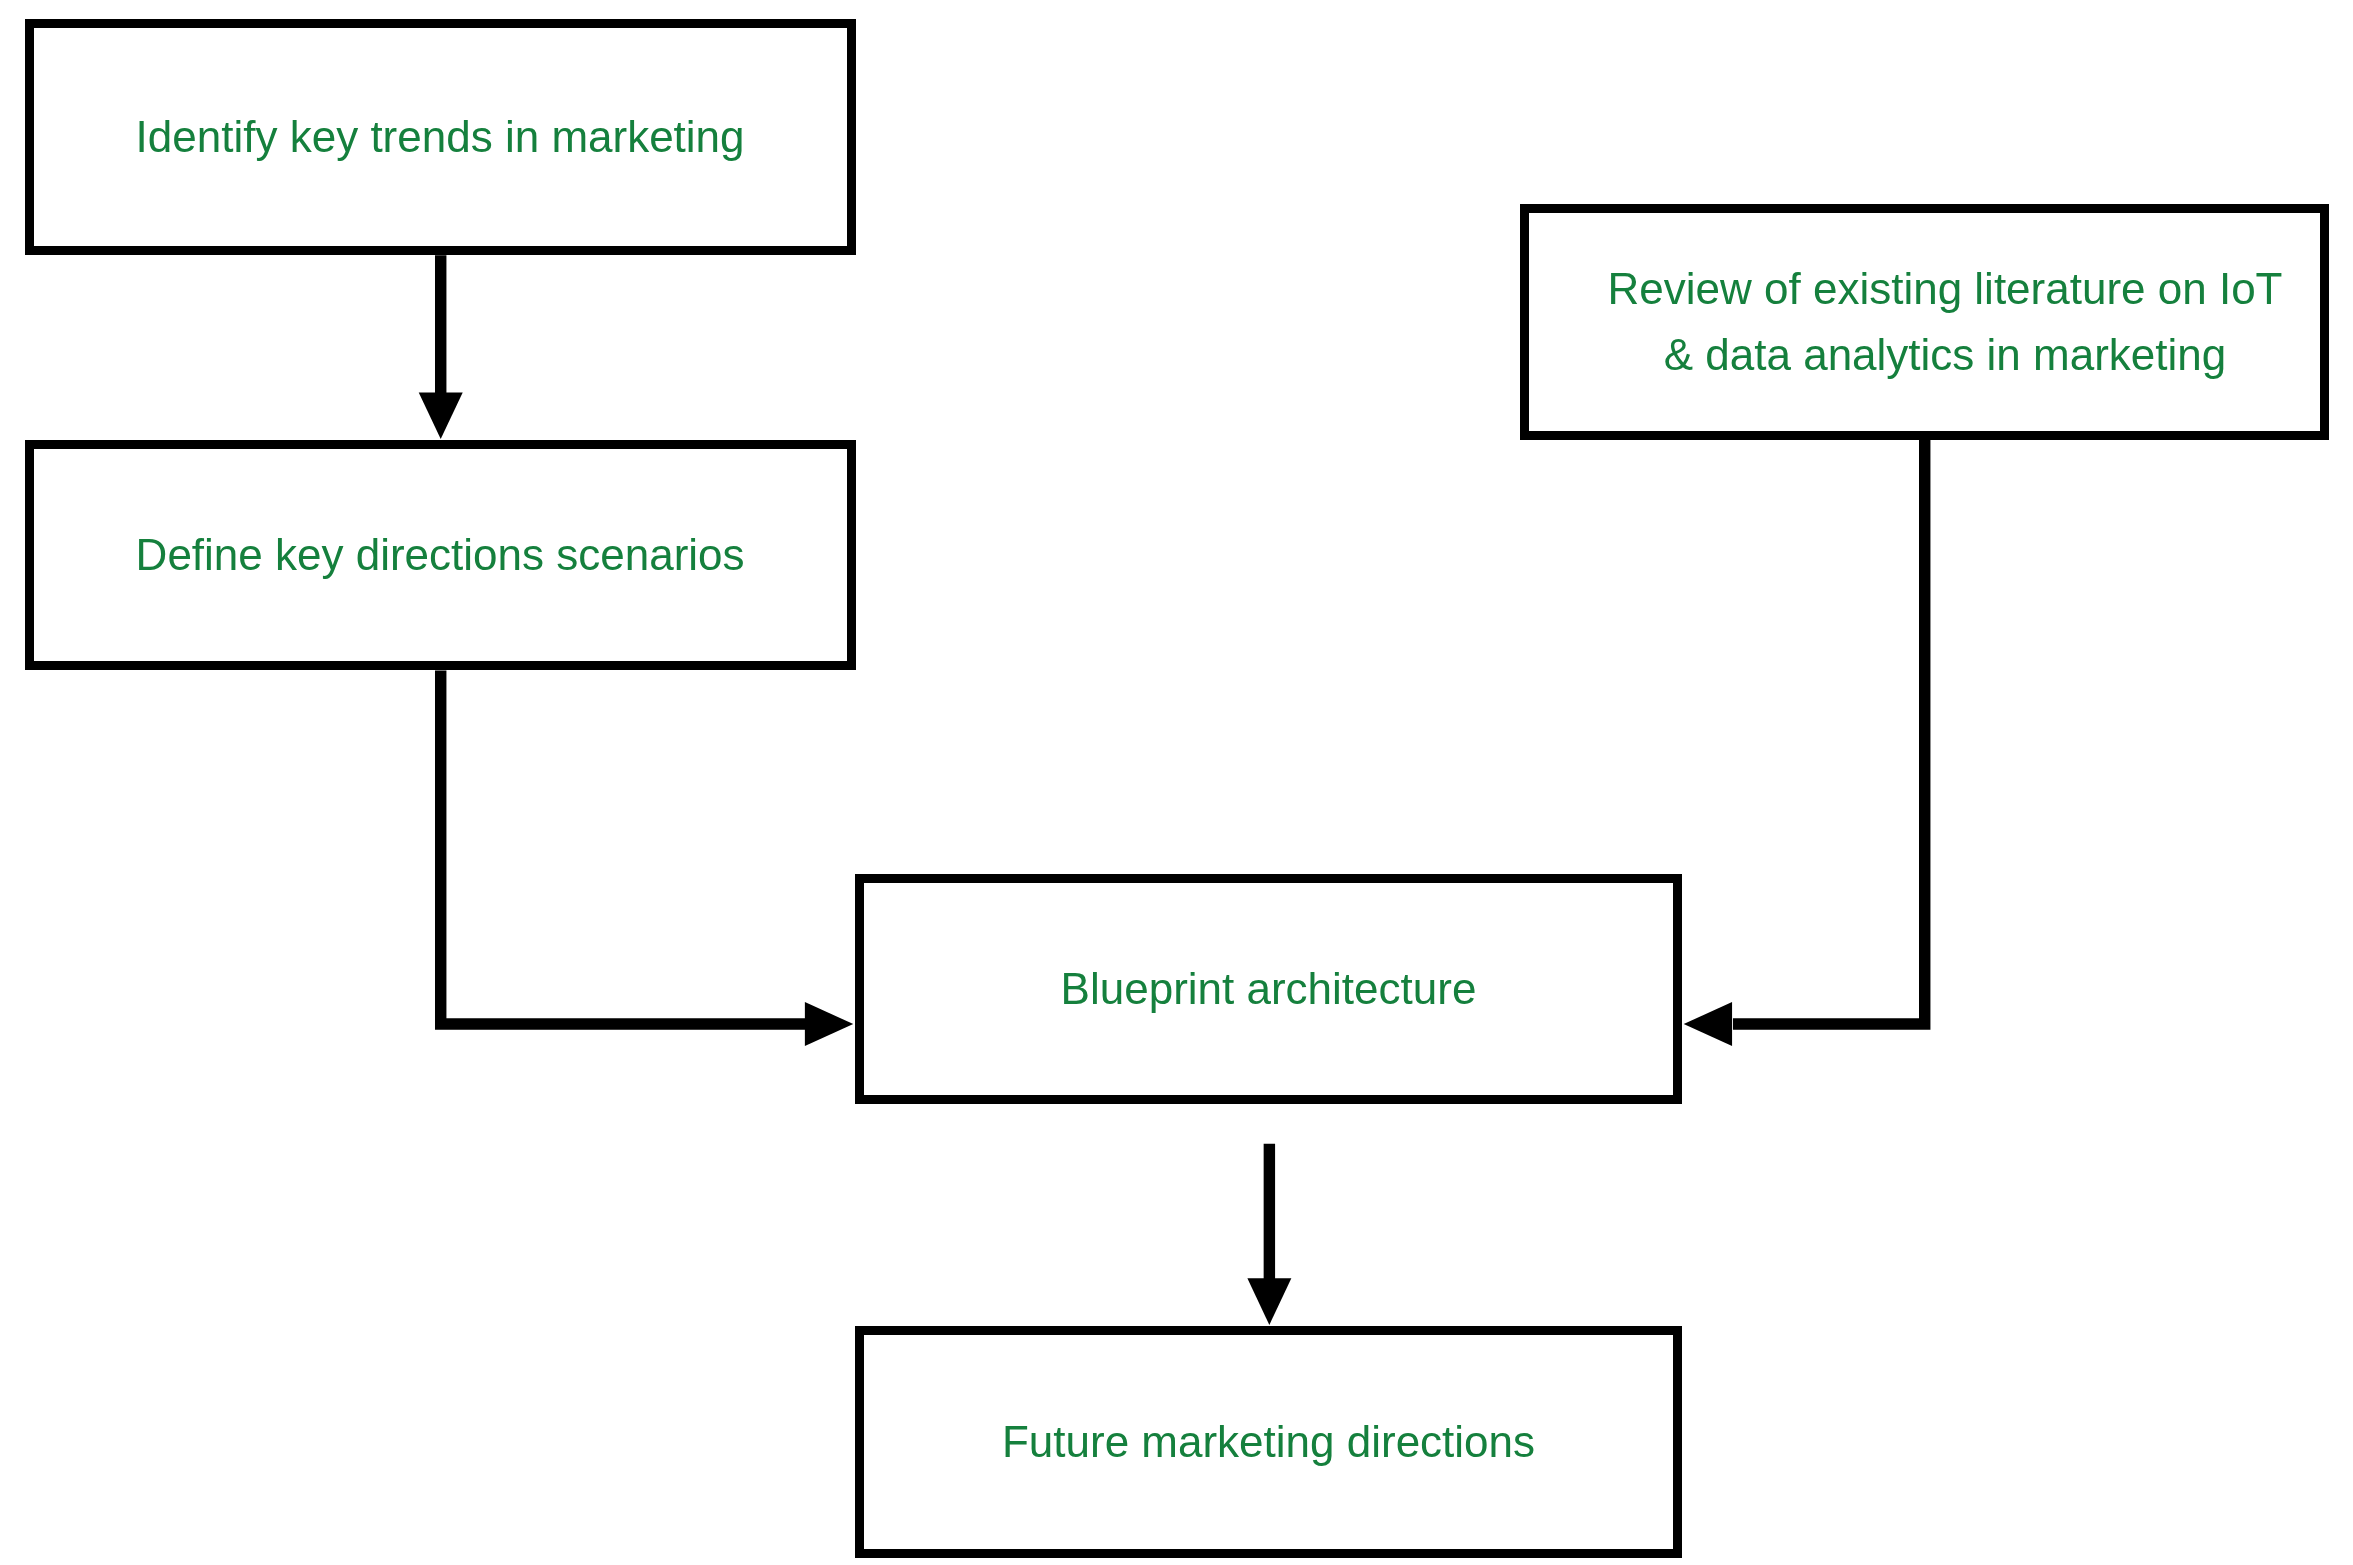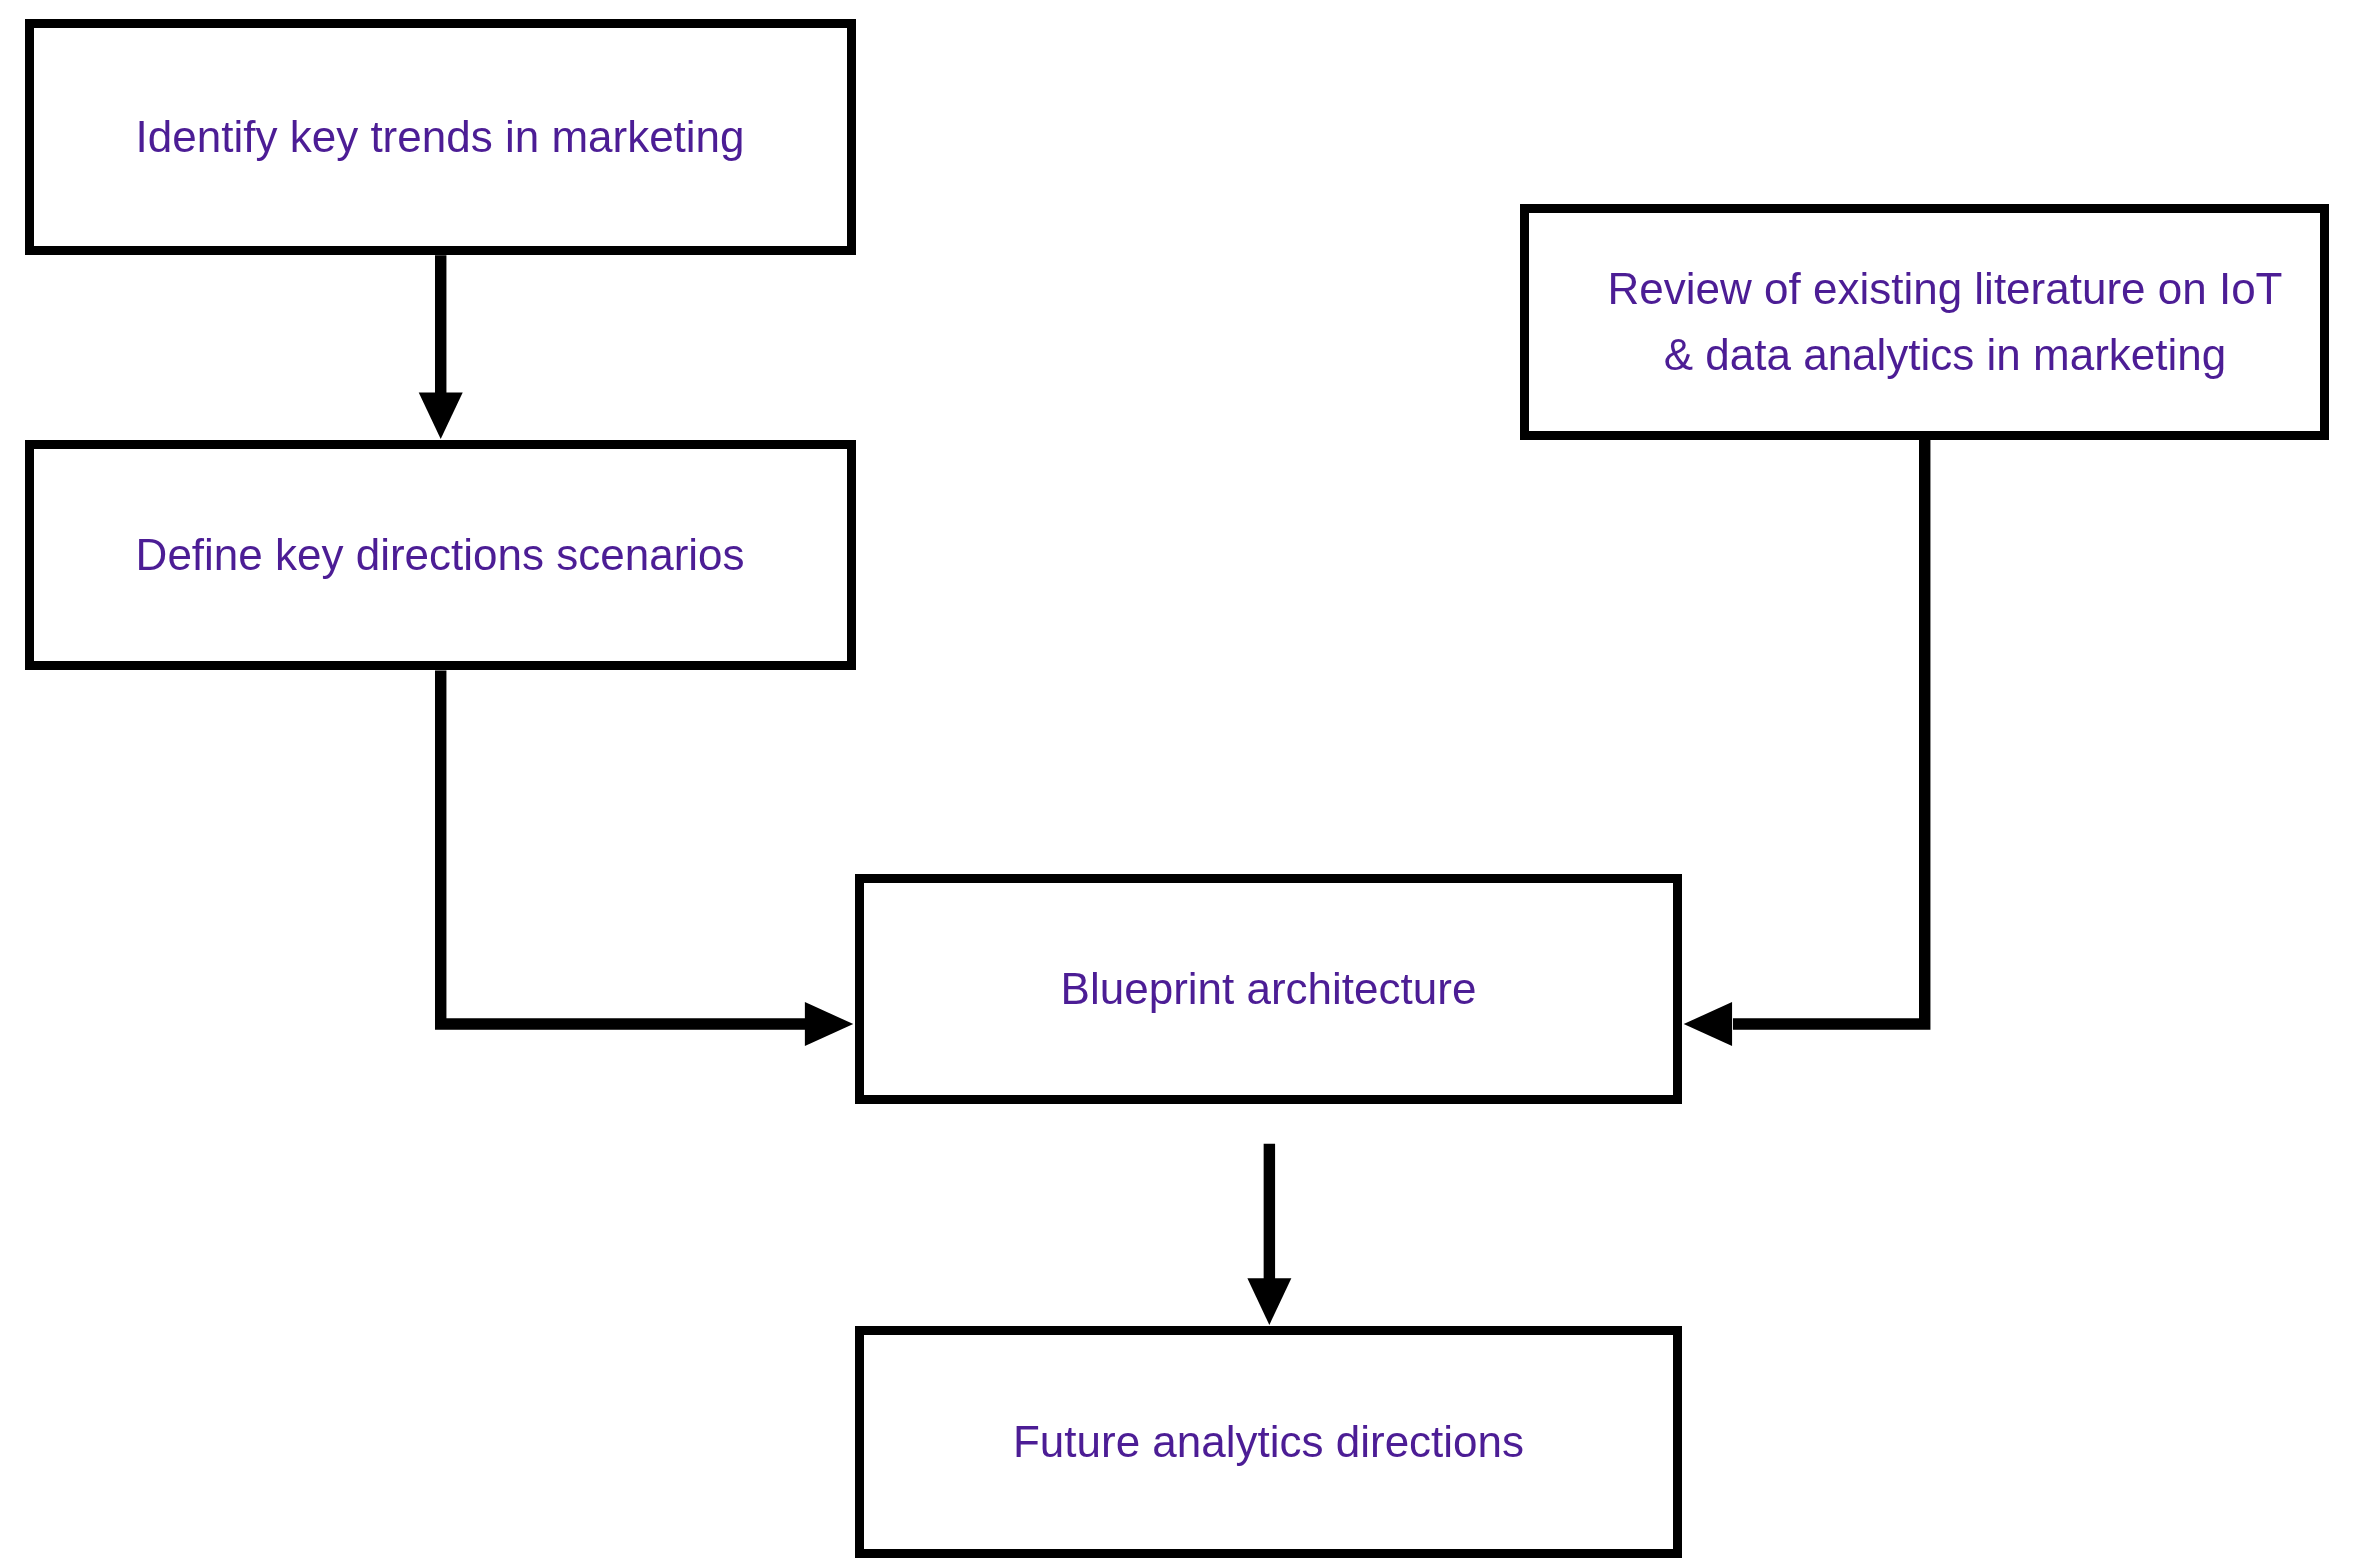--- a/index.html
+++ b/index.html
@@ -31,21 +31,21 @@
     background: #ffffff;
     display: flex;
     align-items: center;
     justify-content: center;
     text-align: center;
   }
   .node-label {
     font-size: 44px;
     line-height: 1.5;
     white-space: nowrap;
-    color: #4c1d95;
+    color: #15803d;
   }
   .node-label .line {
     display: block;
   }
   #node-identify  { left: 24.6px;   top: 19.4px;   width: 831px; height: 236px; }
   #node-define    { left: 24.6px;   top: 440px;  width: 831px; height: 230px; }
   #node-review    { left: 1520px; top: 204px;  width: 809px; height: 236px; padding-left: 41px; }
   #node-blueprint { left: 855px;  top: 874px; width: 827px; height: 230px; }
   #node-future    { left: 855px;  top: 1326px; width: 827px; height: 232px; }
 </style>
@@ -90,17 +90,17 @@
       <span class="line">Review of existing literature on IoT</span>
       <span class="line">&amp; data analytics in marketing</span>
     </span>
   </div>
 
   <div class="node" id="node-blueprint">
     <span class="node-label">Blueprint architecture</span>
   </div>
 
   <div class="node" id="node-future">
-    <span class="node-label">Future analytics directions</span>
+    <span class="node-label">Future marketing directions</span>
   </div>
 
 </div>
 
 
 </body></html>

